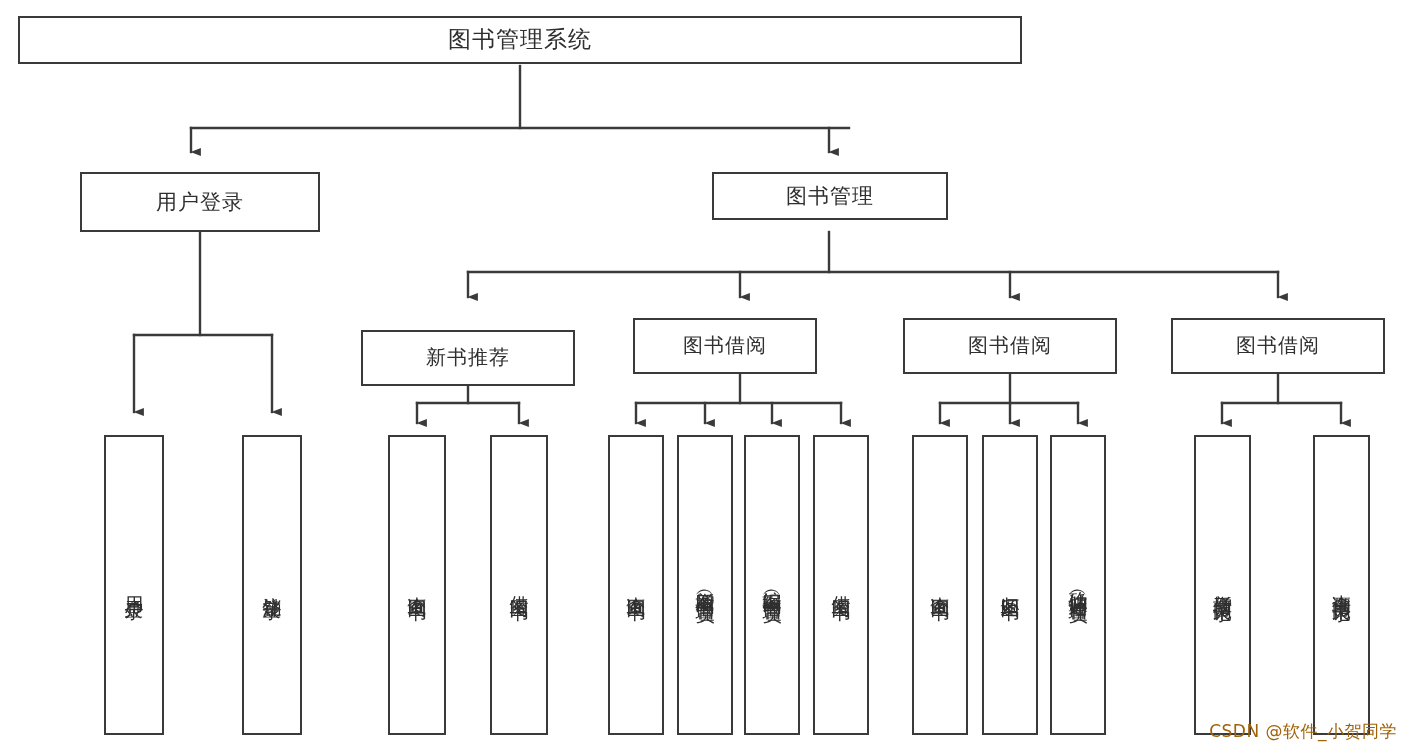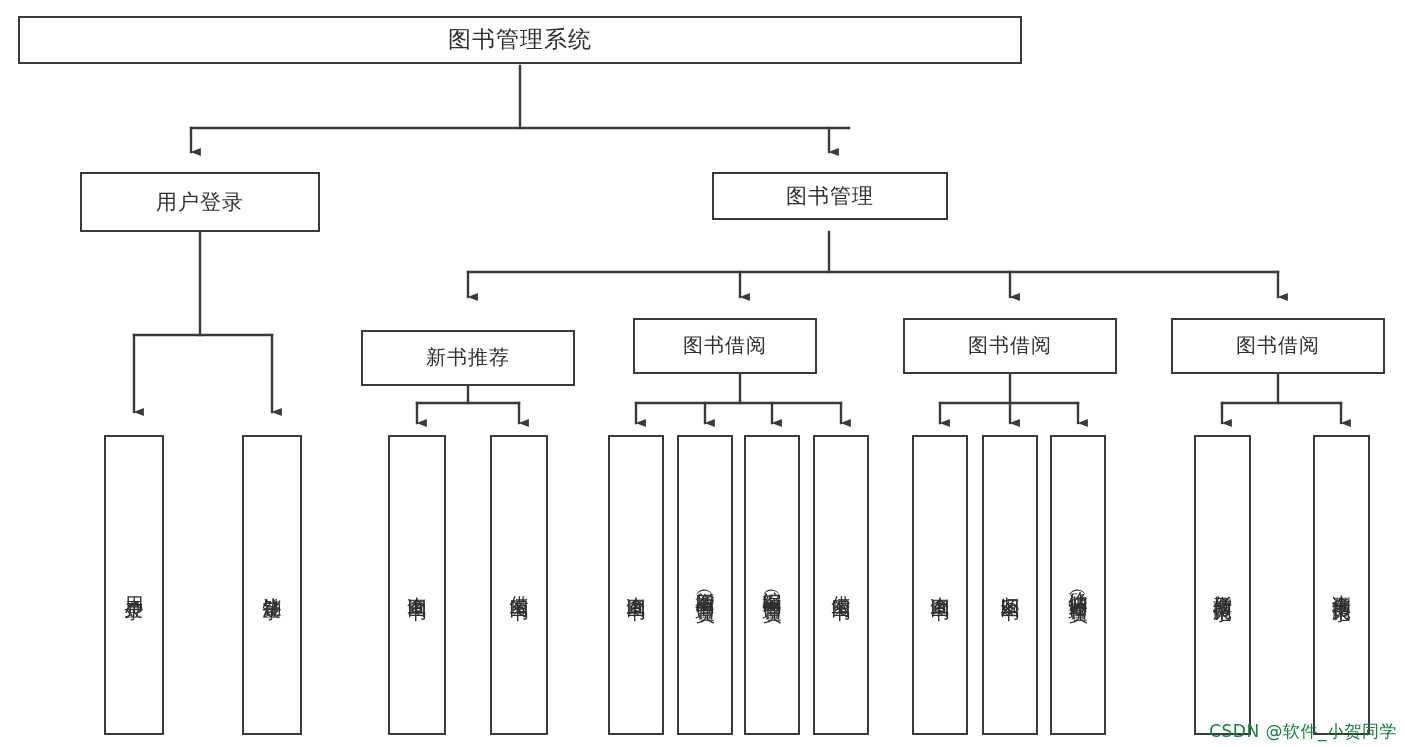--- a/index.html
+++ b/index.html
@@ -67,21 +67,21 @@
     max-height:100%;
   }
   .node .txt{ display:block; }
 
   
   #watermark{
     position:absolute;
     right:8px;
     bottom:4px;
     font-size:17px;
-    color:#15803d;
+    color:#a16207;
     letter-spacing:0.5px;
     white-space:nowrap;
     z-index:6;
   }
 </style>
 </head>
 <body>
 
 <div id="canvas">
 

